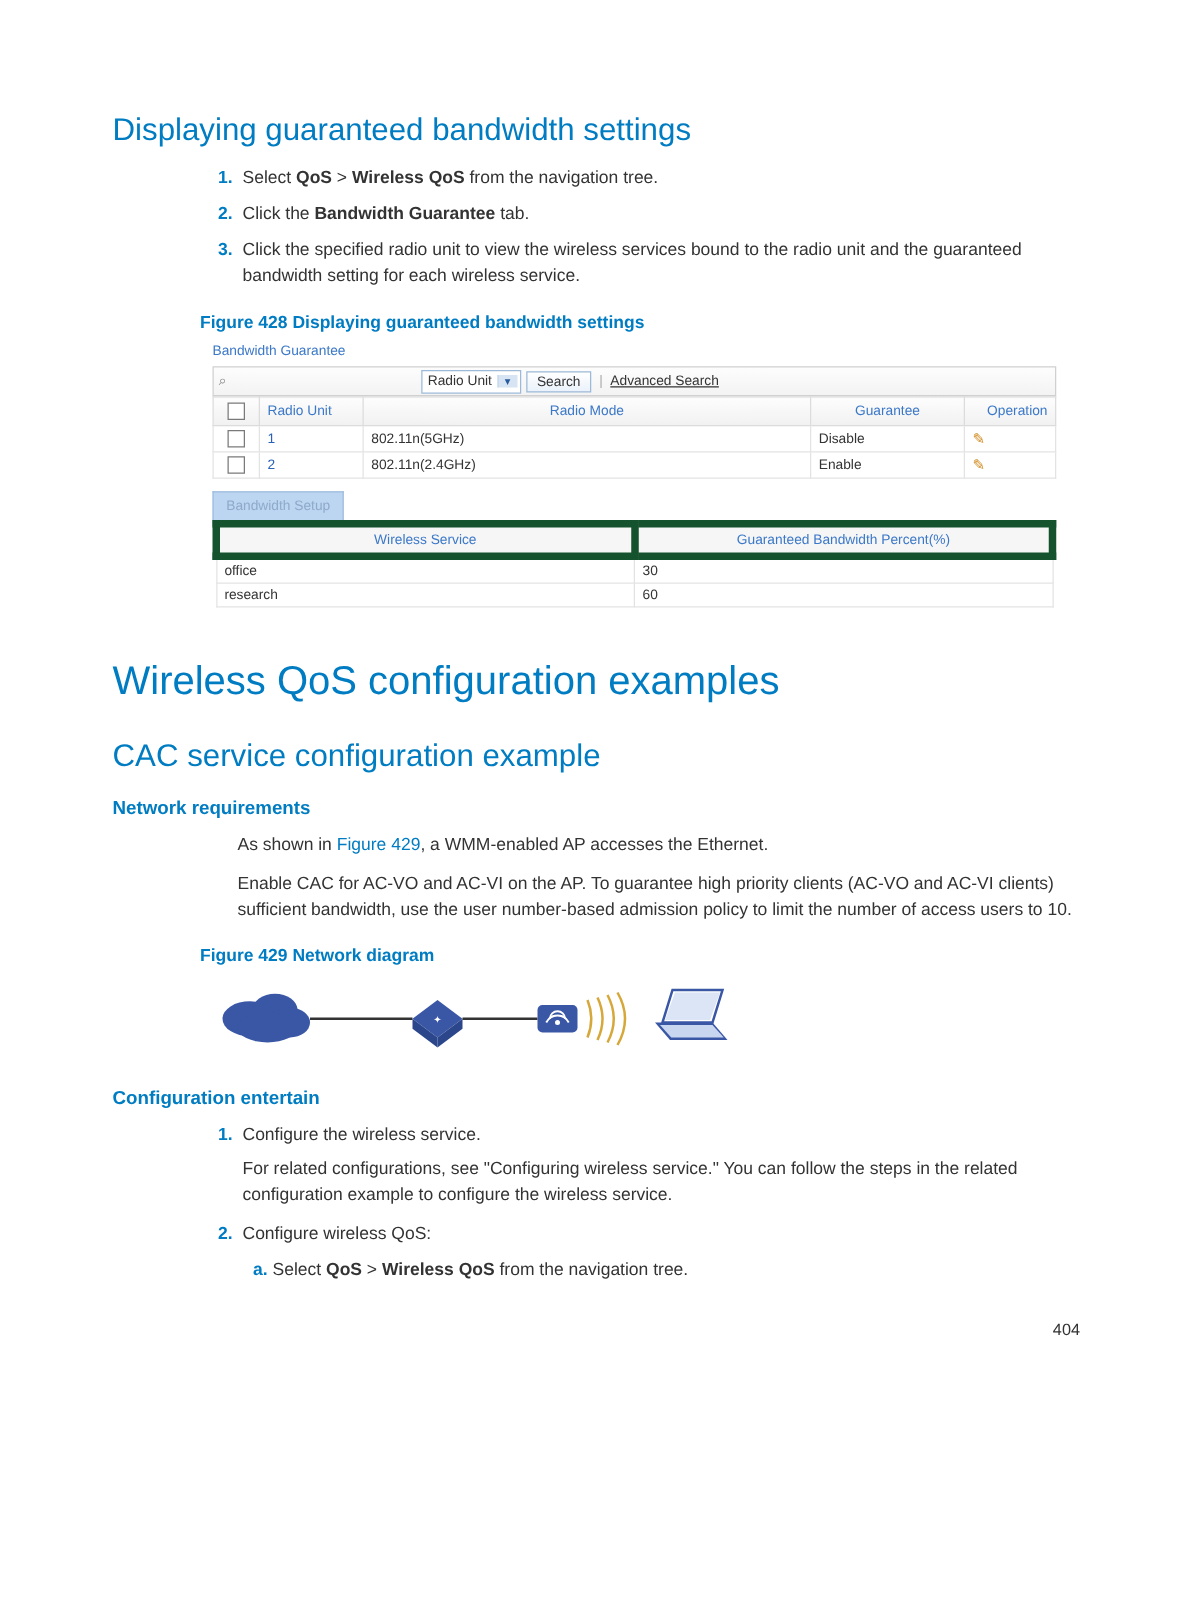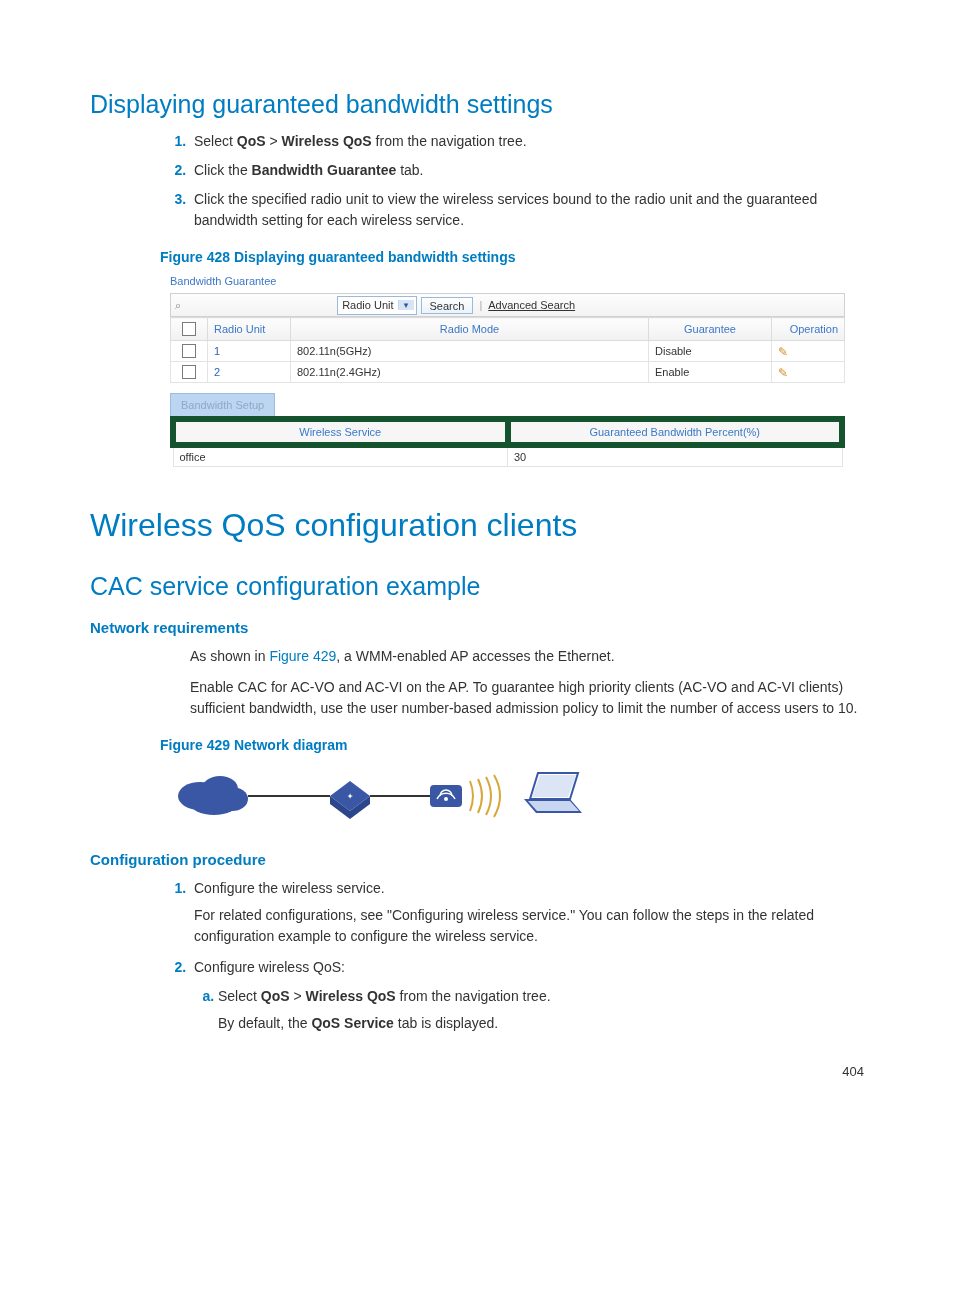--- a/index.html
+++ b/index.html
@@ -288,25 +288,29 @@
   <table class="setup">
     <tbody>
         <tr>
       <th style="width:50%">Wireless Service</th>
       <th>Guaranteed Bandwidth Percent(%)</th>
     </tr>
     <tr>
       <td>office</td>
       <td>30</td>
     </tr>
+    <tr>
+      <td>research</td>
+      <td>60</td>
+    </tr>
   </tbody>
     </table>
 </div>
 
-<h1 class="main-title" style="margin-top:40px">Wireless QoS configuration clients</h1>
+<h1 class="main-title" style="margin-top:40px">Wireless QoS configuration examples</h1>
 
 <h2 class="section-title">CAC service configuration example</h2>
 
 <h3 class="sub-title">Network requirements</h3>
 
 <p class="body-indent">
   <span>As shown in </span><span class="link">Figure 429</span><span>, a WMM-enabled AP accesses the Ethernet.</span>
 </p>
 <p class="body-indent">Enable CAC for AC-VO and AC-VI on the AP. To guarantee high priority clients (AC-VO and AC-VI clients) sufficient bandwidth, use the user number-based admission policy to limit the number of access users to 10.</p>
 
@@ -349,33 +353,30 @@
 
     <g transform="translate(360,12)">
       <polygon points="8,0 48,0 40,26 0,26" fill="none" stroke="#3a57a6" stroke-width="2"></polygon>
       <polygon points="10,2 46,2 38,24 2,24" fill="#dbe5f6"></polygon>
       <polygon points="-6,26 40,26 52,40 6,40" fill="#3a57a6"></polygon>
       <polygon points="-2,28 40,28 49,38 7,38" fill="#c8d7ef"></polygon>
     </g>
   </svg>
 </div>
 
-<h3 class="sub-title">Configuration procedure</h3>
+<h3 class="sub-title">Configuration entertain</h3>
 
 <ol class="numbered">
   <li>
     <span>Configure the wireless service.</span>
     <p class="body-indent2">For related configurations, see "Configuring wireless service." You can follow the steps in the related configuration example to configure the wireless service.</p>
   </li>
   <li>
     <span>Configure wireless QoS:</span>
     <ol>
       <li>
         <span>Select </span><b>QoS</b><span> &gt; </span><b>Wireless QoS</b><span> from the navigation tree.</span>
-        <p class="body-indent2">
-          <span>By default, the </span><b>QoS Service</b><span> tab is displayed.</span>
-        </p>
       </li>
     </ol>
   </li>
 </ol>
 
 <div class="page-num">404</div>
 
 </body></html>

